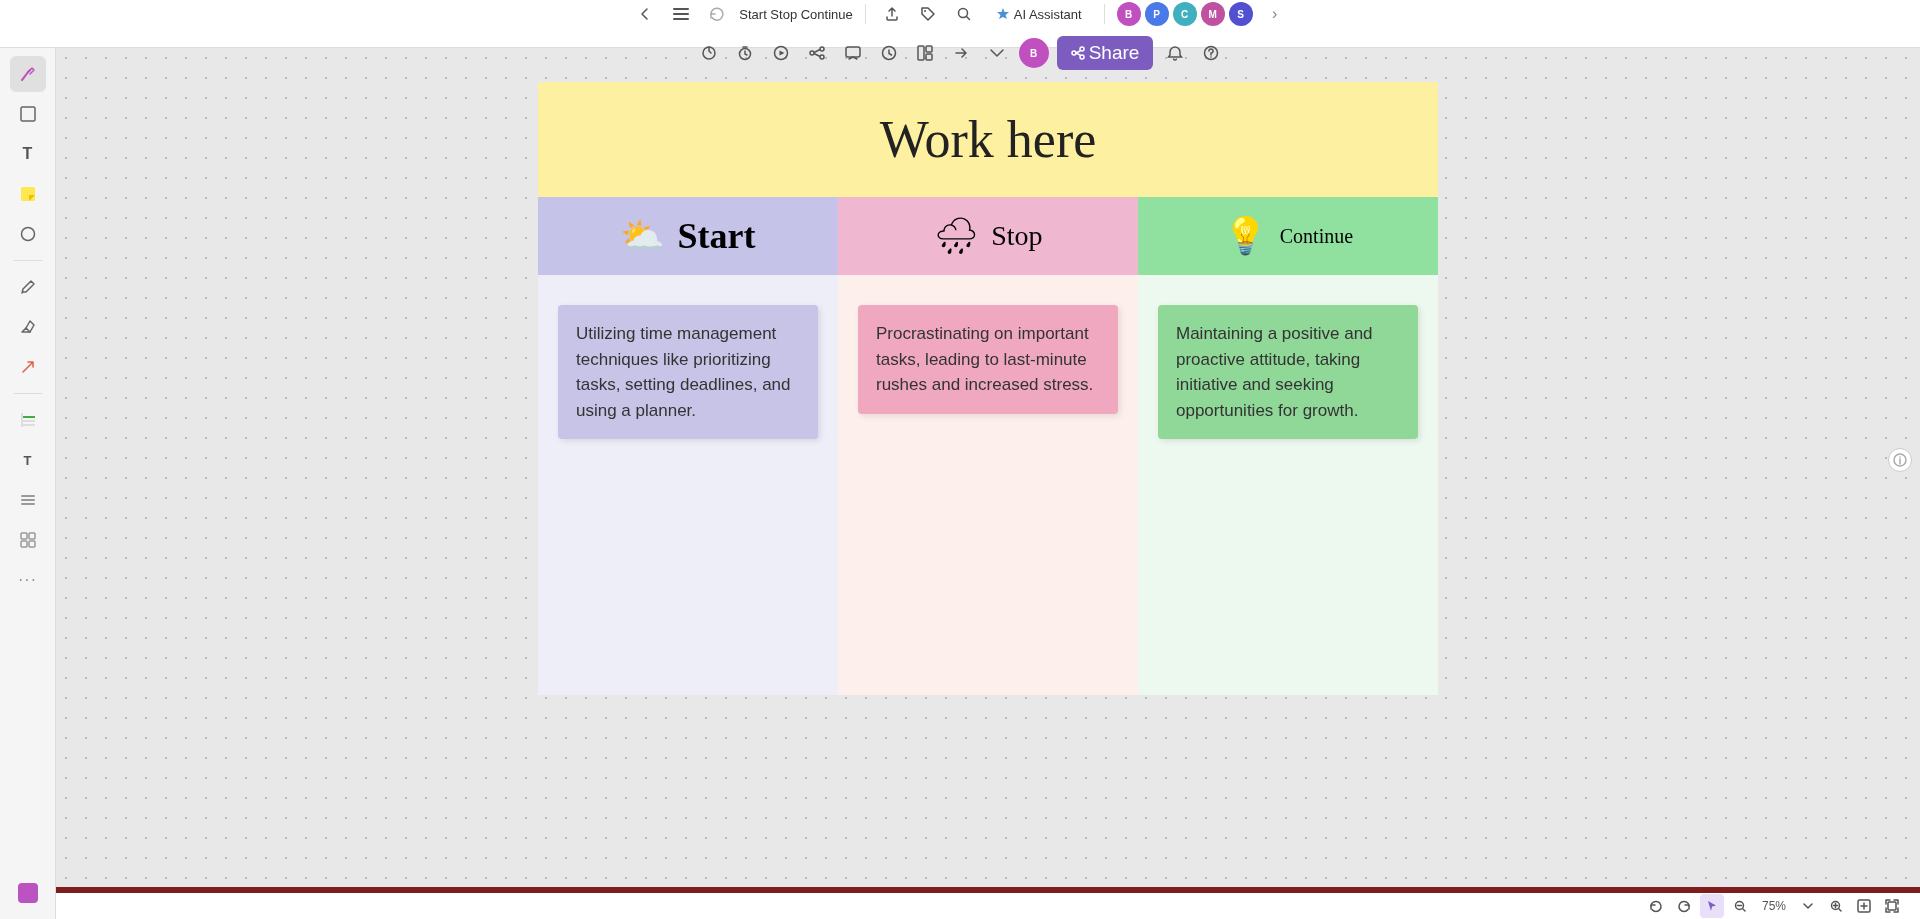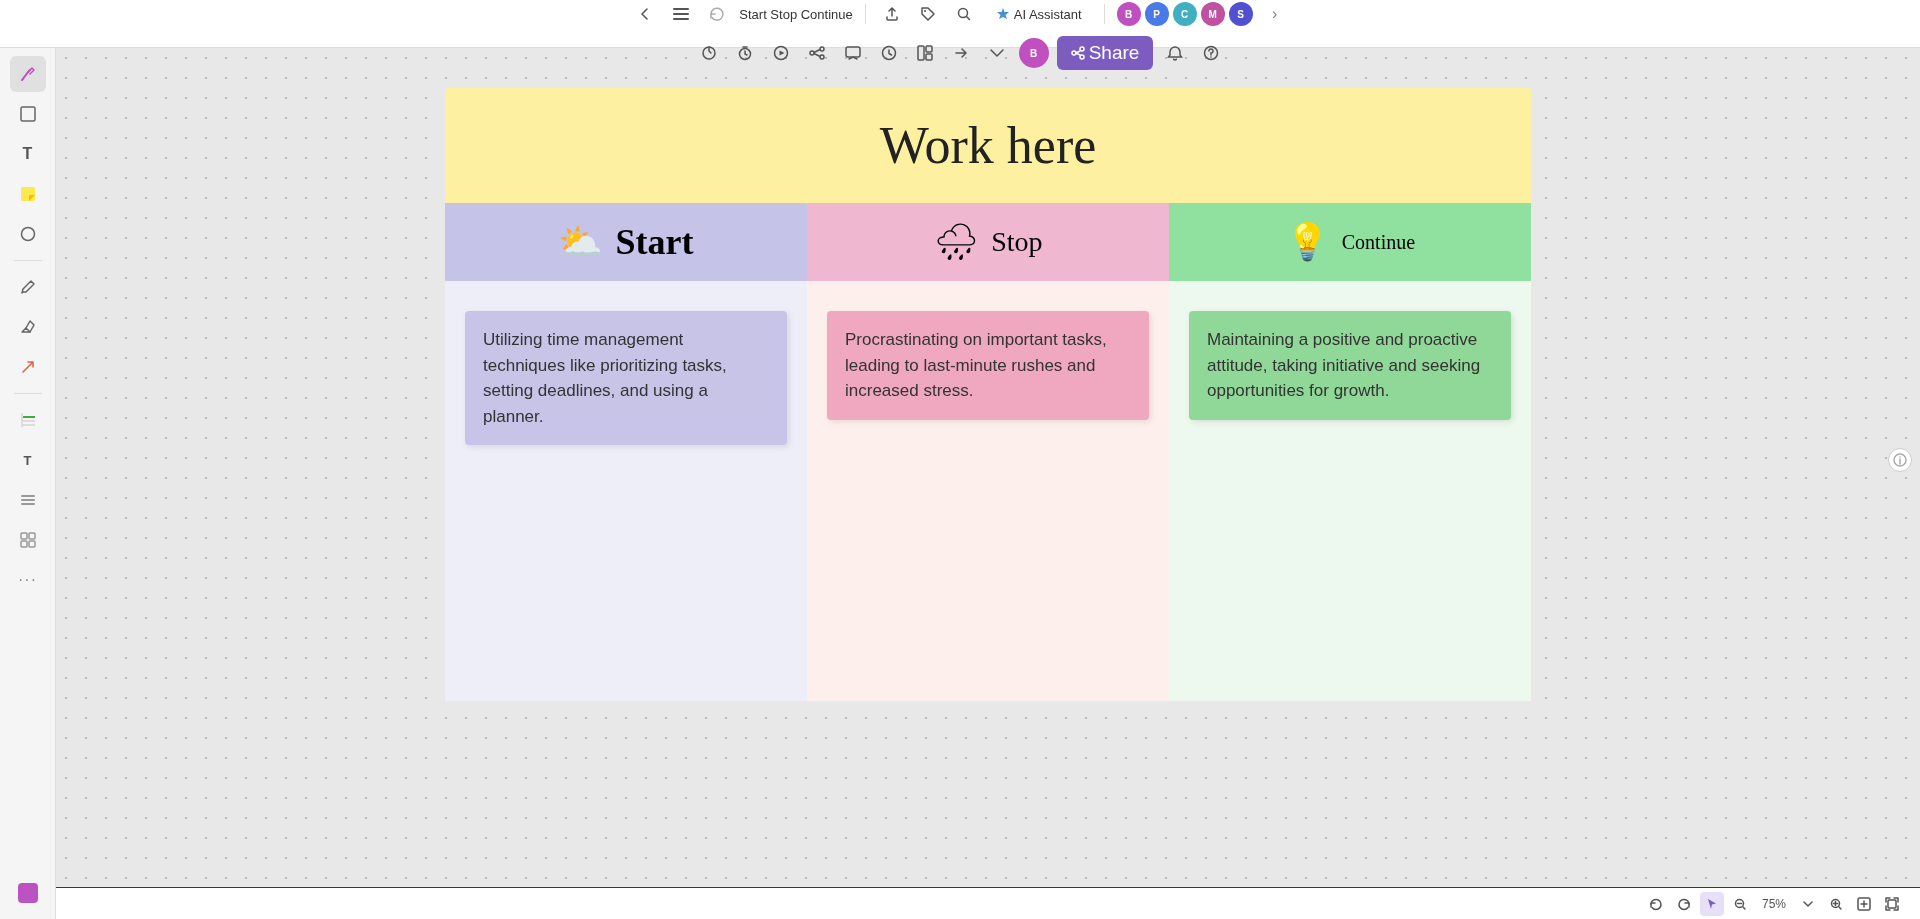--- a/index.html
+++ b/index.html
@@ -92,22 +92,22 @@
       background-size: 20px 20px;
       overflow: hidden;
       display: flex;
       align-items: flex-start;
       justify-content: center;
       padding: 20px;
     }
 
     
     .board-container {
-      width: 1086px;
-      margin-top: 20px;
+      width: 900px;
+      margin-top: 14px;
     }
 
     
     .board-title-bar {
       background: #fdf0a0;
       border-radius: 4px 4px 0 0;
       padding: 28px 20px;
       text-align: center;
       margin-bottom: 0;
     }
@@ -170,21 +170,21 @@
     .sticky-note-purple { background: #c8c4e8; }
     .sticky-note-pink { background: #f0a8c0; }
     .sticky-note-green { background: #90d898; }
 
     
     .bottom-bar {
       position: absolute;
       bottom: 0; left: 56px; right: 0;
       height: 32px;
       background: #ffffff;
-      border-top: 1px solid #7f1d1d;
+      border-top: 6px solid #7f1d1d;
       display: flex;
       align-items: center;
       justify-content: flex-end;
       padding: 0 16px;
       gap: 8px;
       z-index: 5;
     }
     .zoom-controls { display: flex; align-items: center; gap: 4px; }
     .zoom-btn {
       width: 24px; height: 24px;

